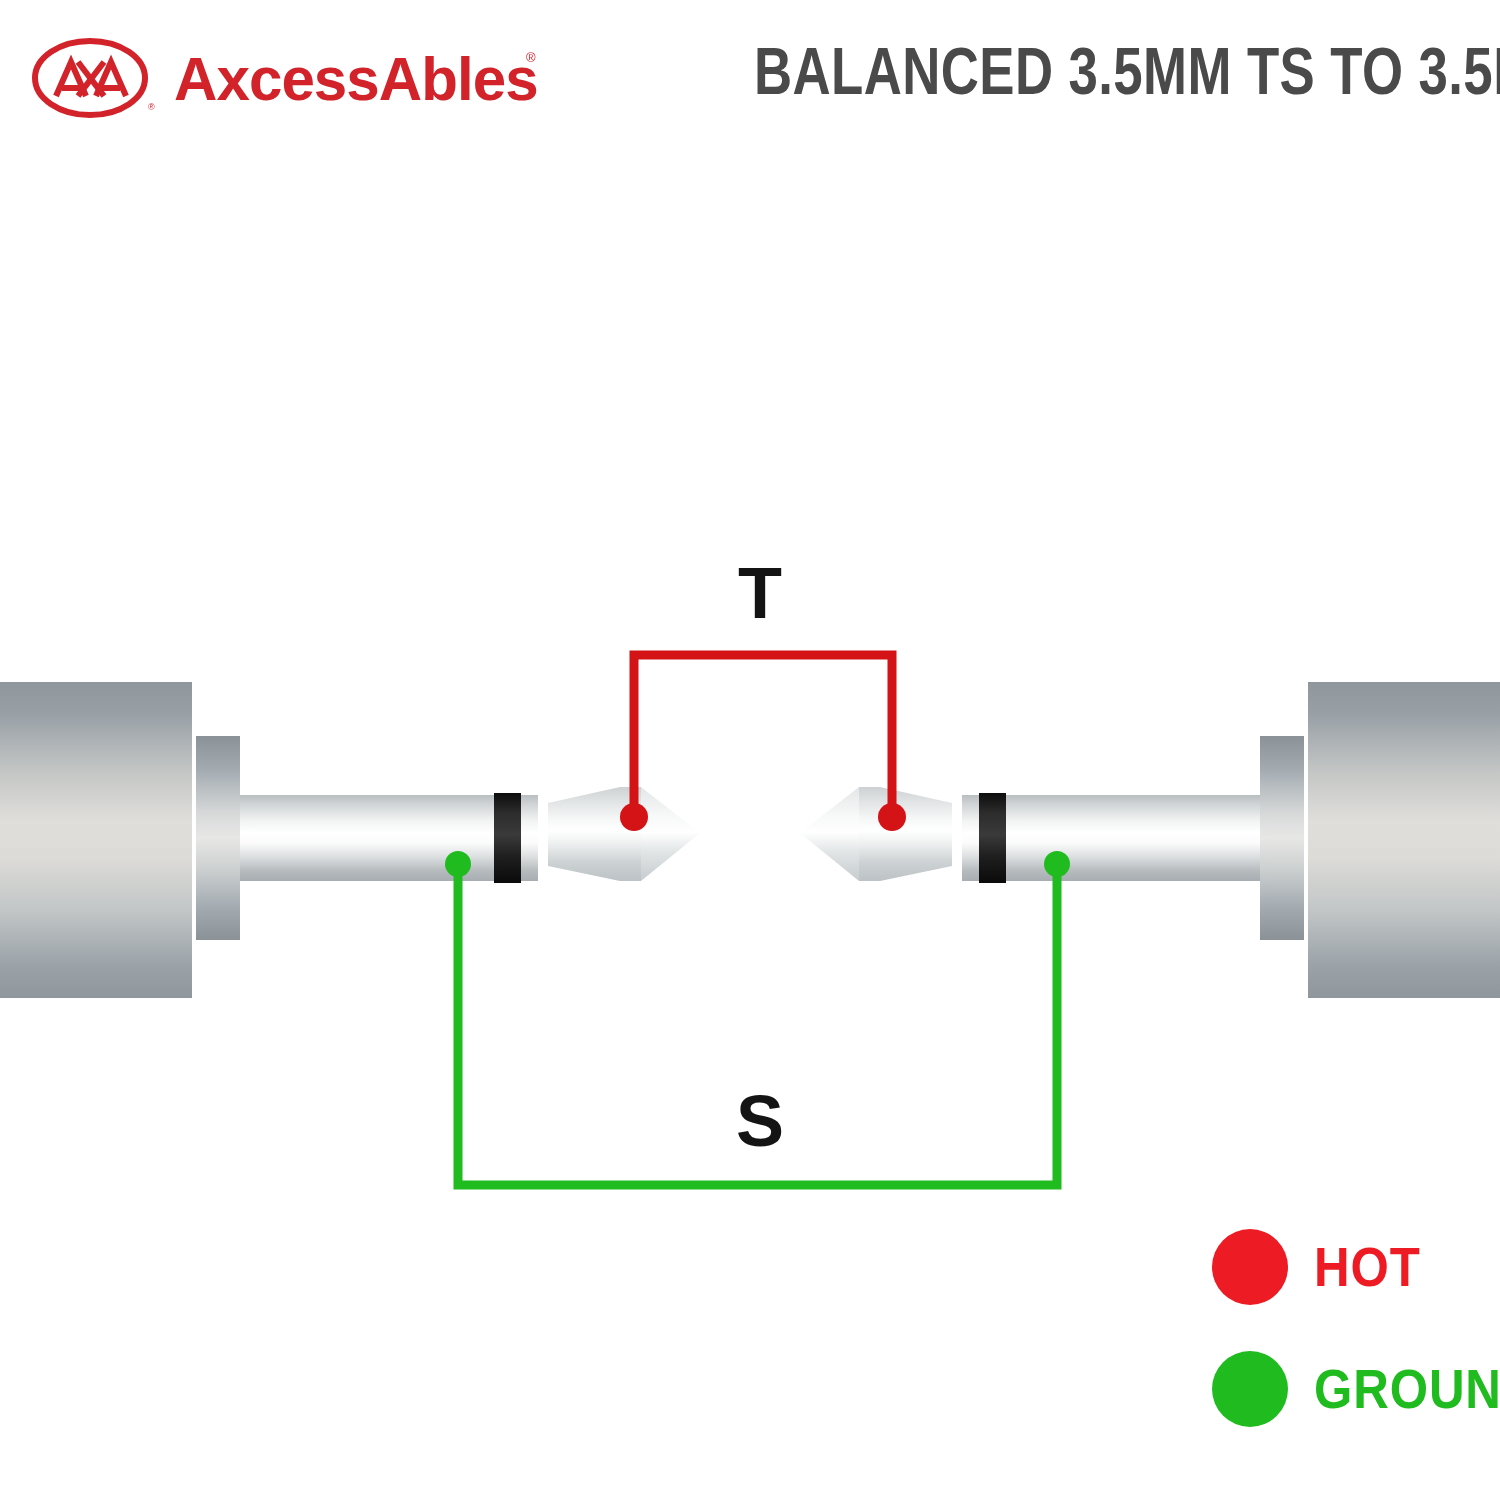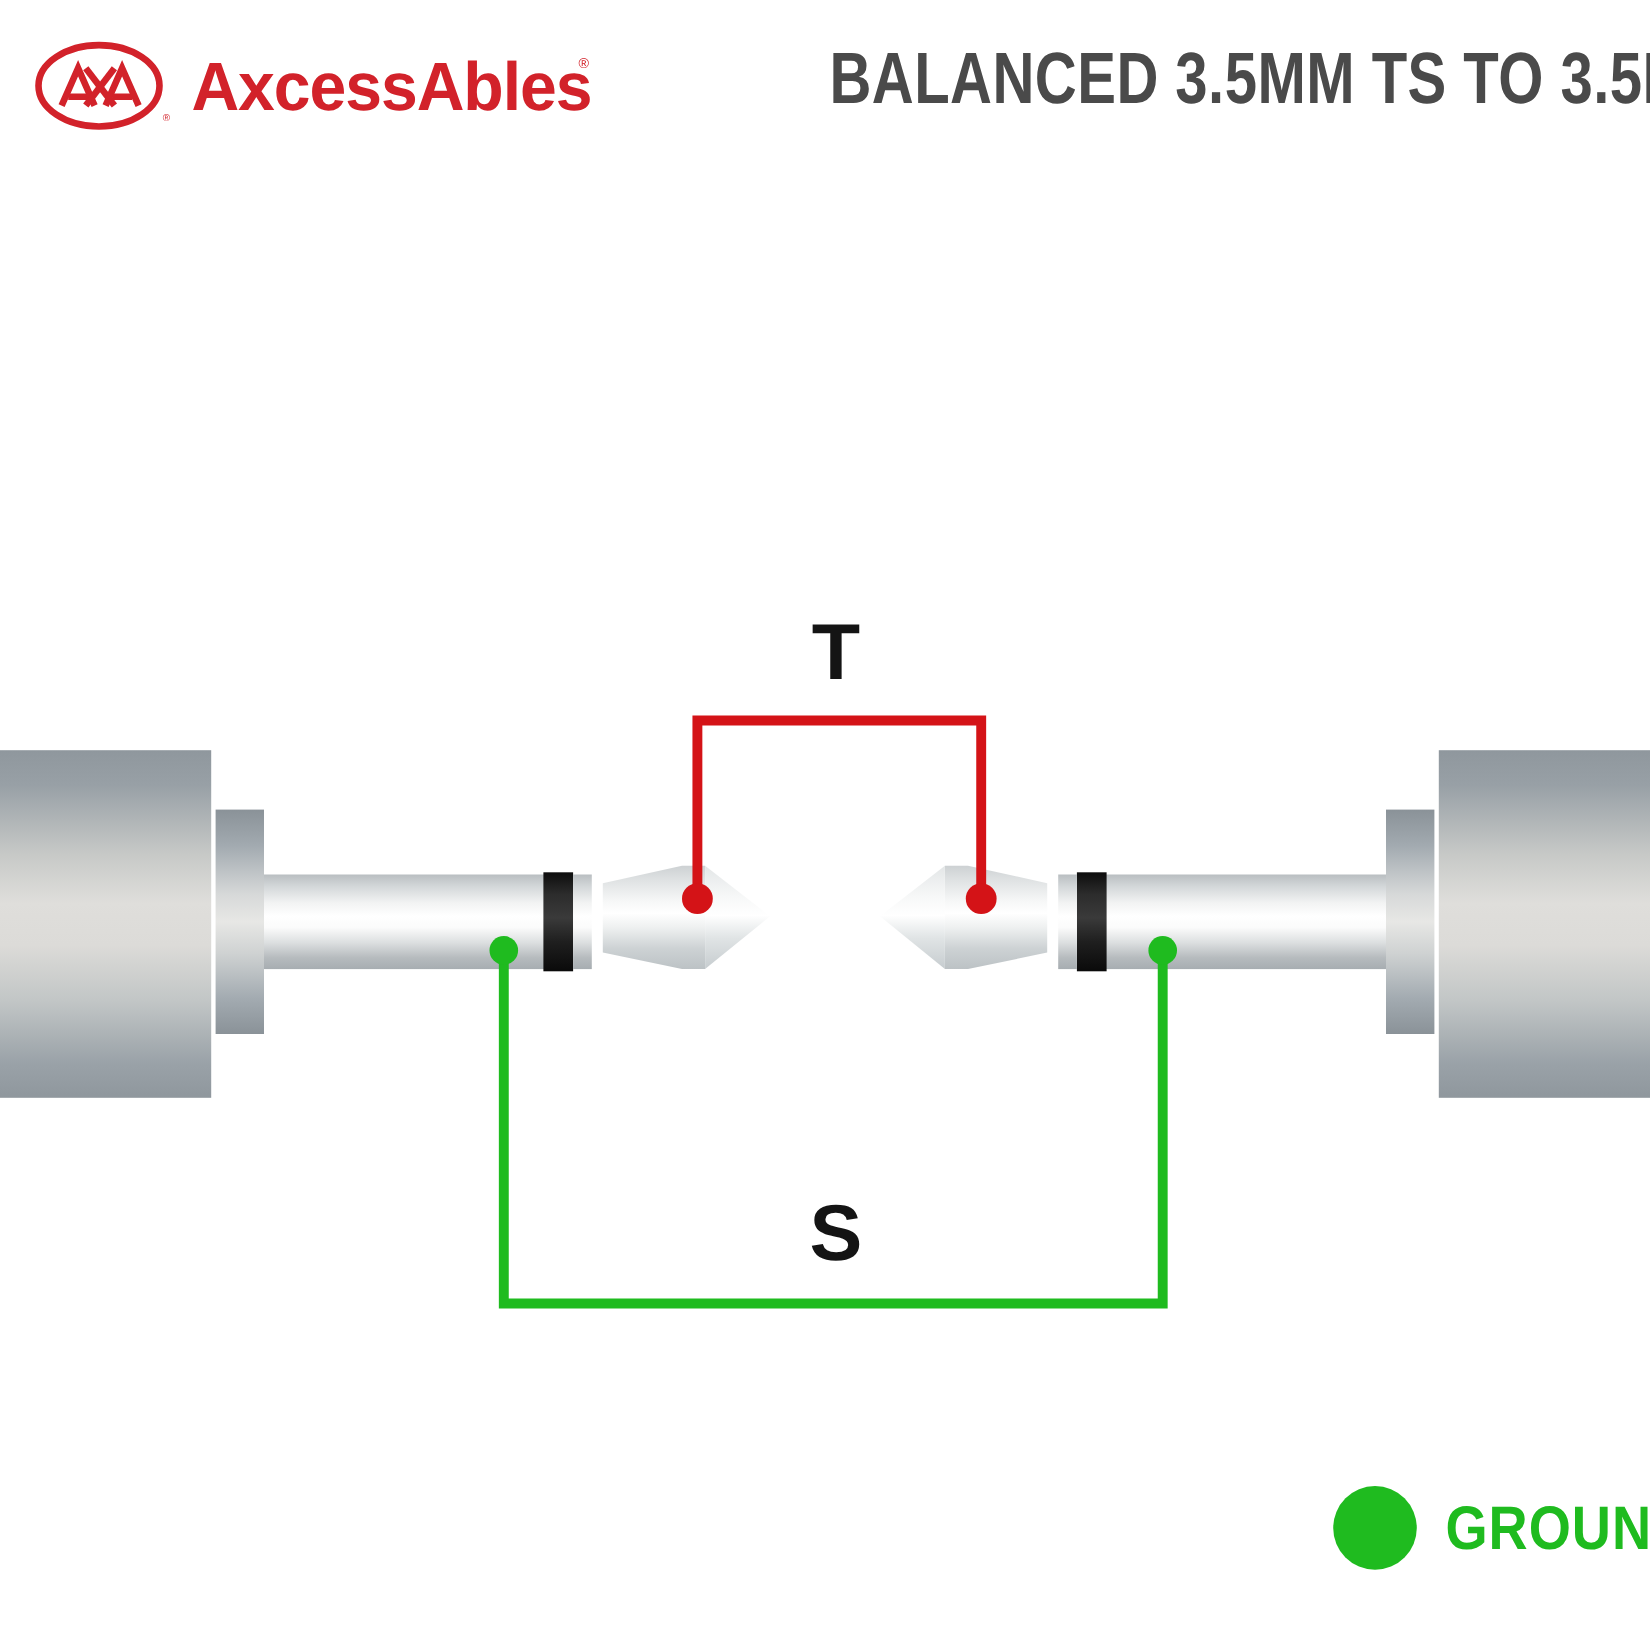--- a/index.html
+++ b/index.html
@@ -266,20 +266,24 @@
       <circle cx="458" cy="864" r="13" fill="#1fbb1f"></circle>
       <circle cx="1057" cy="864" r="13" fill="#1fbb1f"></circle>
     </g>
   </svg>
 
   <div id="label-T" class="wire-label" style="color: rgb(20, 20, 20);">T</div>
   <div id="label-S" class="wire-label" style="color: rgb(20, 20, 20);">S</div>
 
   <div id="legend">
 
+    <div class="legend-row row-0">
+      <div class="legend-swatch" style="background: rgb(237, 28, 36);"></div>
+      <div class="legend-label" style="color: rgb(237, 28, 36);">HOT</div>
+    </div>
 
     <div class="legend-row row-1">
       <div class="legend-swatch" style="background: rgb(31, 187, 31);"></div>
       <div class="legend-label" style="color: rgb(31, 187, 31);">GROUND</div>
     </div>
   </div>
 
 </div>
 
 </body></html>

